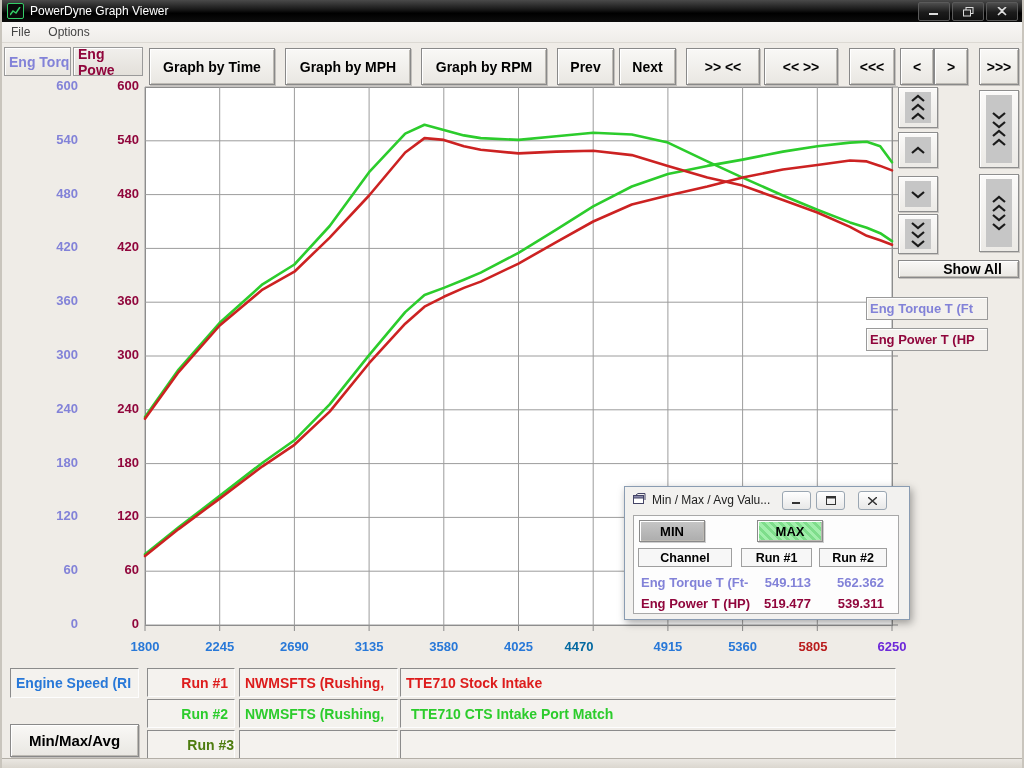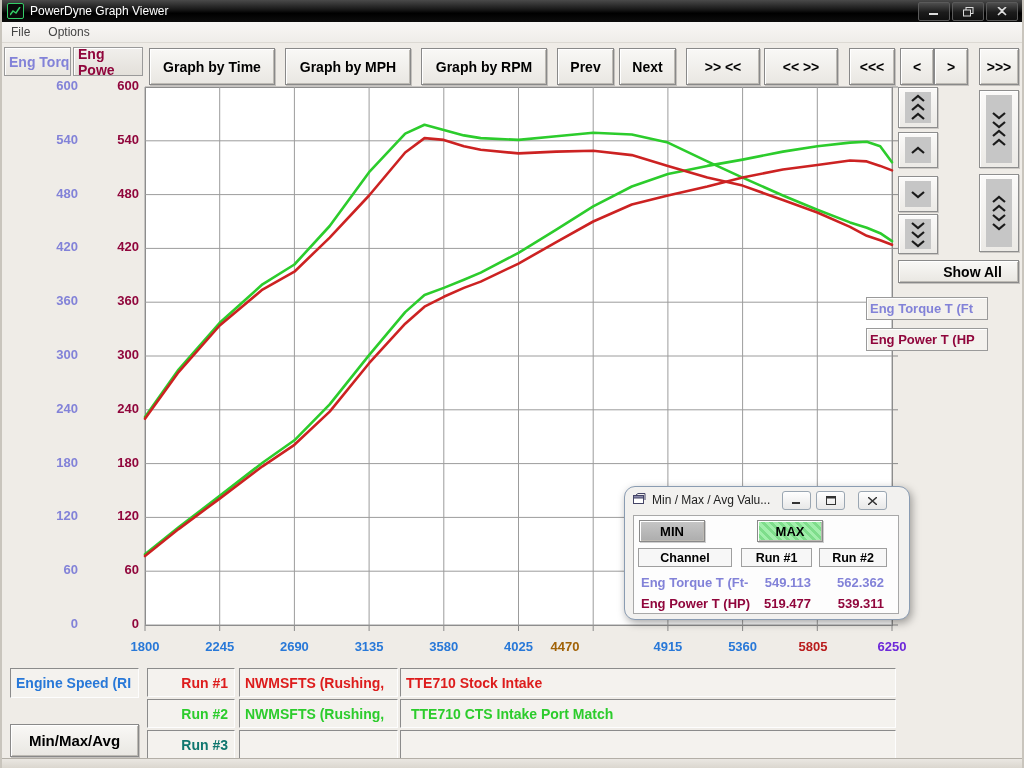--- a/index.html
+++ b/index.html
@@ -44,21 +44,21 @@
   .chevbtn .pad{background:#c6c6c6;display:flex;align-items:center;justify-content:center;}
   .side-label{position:absolute;left:864px;width:122px;height:23px;background:#f3f1ed;
     border:1px solid #9a9a9a;box-shadow:inset 1px 1px 0 #fff;font-size:13px;font-weight:bold;
     display:flex;align-items:center;padding-left:3px;box-sizing:border-box;white-space:nowrap;overflow:hidden;}
   
   .sunken{position:absolute;background:#f4f2ee;border:1px solid;
     border-color:#8b8b8b #fdfdfd #fdfdfd #8b8b8b;box-sizing:border-box;
     font-size:14px;font-weight:bold;display:flex;align-items:center;white-space:nowrap;overflow:hidden;}
   
   #minmax{position:absolute;left:622px;top:486px;width:284px;height:132px;background:#f2f1ef;
-    border:1px solid #8a9cb2;border-radius:11px;box-shadow:2px 3px 8px rgba(0,0,0,.35);z-index:50;}
+    border:1px solid #8a9cb2;border-radius:0;box-shadow:2px 3px 8px rgba(0,0,0,.35);z-index:50;}
   #minmax .title{position:absolute;left:0;top:0;width:100%;height:26px;font-size:12px;color:#222;
     display:flex;align-items:center;}
   #mm-buttons{position:absolute;right:22px;top:4px;display:flex;gap:5px;}
   .mmbtn{width:27px;height:17px;border:1px solid #9aa6b2;border-radius:3px;
     background:linear-gradient(#fefefe,#e8e8e8);display:flex;align-items:center;justify-content:center;}
   #mm-panel{position:absolute;left:8px;top:28px;width:264px;height:97px;background:#fdfdfd;
     border:1px solid #a8a8a8;}
   .mm-colhead{position:absolute;top:61px;height:19px;background:#f7f7f7;border:1px solid #9f9f9f;
     font-size:12.5px;font-weight:bold;display:flex;align-items:center;justify-content:center;box-sizing:border-box;}
   .mm-cell{position:absolute;font-size:13px;font-weight:bold;white-space:nowrap;}
@@ -203,21 +203,21 @@
       </svg>
   </div>
 
   <div id="xlabels">
       <div class="xlab" style="left: 111px; color: rgb(40, 120, 216);">1800</div>
       <div class="xlab" style="left: 185.7px; color: rgb(40, 120, 216);">2245</div>
       <div class="xlab" style="left: 260.4px; color: rgb(40, 120, 216);">2690</div>
       <div class="xlab" style="left: 335.1px; color: rgb(40, 120, 216);">3135</div>
       <div class="xlab" style="left: 409.8px; color: rgb(40, 120, 216);">3580</div>
       <div class="xlab" style="left: 484.5px; color: rgb(40, 120, 216);">4025</div>
-      <div class="xlab" style="left: 531px; color: #a16207;">4470</div>
+      <div class="xlab" style="left: 545px; color: #0369a1;">4470</div>
       <div class="xlab" style="left: 633.9px; color: rgb(40, 120, 216);">4915</div>
       <div class="xlab" style="left: 708.6px; color: rgb(40, 120, 216);">5360</div>
       <div class="xlab" style="left: 779px; color: #b91c1c;">5805</div>
       <div class="xlab" style="left: 858px; color: #6d28d9;">6250</div>
     </div>
 
   <div id="rightpanel">
       <div class="chevbtn" style="left: 896px; top: 87px; width: 40px; height: 41px;">
         <span class="pad" style="width: 26px; height: 31px;">
           <svg width="16" height="33" viewBox="0 0 16 33">
@@ -264,21 +264,21 @@
         <span class="pad" style="width: 26px; height: 68px;">
           <svg width="16" height="42" viewBox="0 0 16 42">
             <polyline points="2,10 8,5 14,10" fill="none" stroke="#1a1a1a" stroke-width="2.2"></polyline>
             <polyline points="2,19 8,14 14,19" fill="none" stroke="#1a1a1a" stroke-width="2.2"></polyline>
             <polyline points="2,23 8,28 14,23" fill="none" stroke="#1a1a1a" stroke-width="2.2"></polyline>
             <polyline points="2,32 8,37 14,32" fill="none" stroke="#1a1a1a" stroke-width="2.2"></polyline>
           </svg>
         </span>
       </div>
     </div>
-  <div class="btn3d" style="left:896px;top:260px;width:121px;height:23px;font-size:14px;padding-left:28px;">
+  <div class="btn3d" style="left:896px;top:260px;width:121px;height:18px;font-size:14px;padding-left:28px;">
     <span>Show All</span>
   </div>
   <div class="side-label" style="top:297px;color:#8282d8;">
     <span>Eng Torque T (Ft</span>
   </div>
   <div class="side-label" style="top:328px;color:#90063c;">
     <span>Eng Power T (HP</span>
   </div>
 
   <div id="minmax">
@@ -340,21 +340,21 @@
   <div class="sunken" style="left:8px;top:668px;width:129px;height:30px;padding-left:5px;color:#2878d8;">
     <span>Engine Speed (RI</span>
   </div>
   <div id="legend-rows">
       <div class="sunken" style="left: 145px; top: 668px; width: 88px; height: 29px; color: rgb(221, 28, 28); justify-content: flex-end; padding-right: 6px;">Run #1</div>
       <div class="sunken" style="left: 237px; top: 668px; width: 159px; height: 29px; color: rgb(221, 28, 28); padding-left: 5px;">NWMSFTS (Rushing,</div>
       <div class="sunken" style="left: 398px; top: 668px; width: 496px; height: 29px; color: rgb(221, 28, 28); padding-left: 5px;">TTE710 Stock Intake</div>
       <div class="sunken" style="left: 145px; top: 699px; width: 88px; height: 29px; color: rgb(44, 204, 44); justify-content: flex-end; padding-right: 6px;">Run #2</div>
       <div class="sunken" style="left: 237px; top: 699px; width: 159px; height: 29px; color: rgb(44, 204, 44); padding-left: 5px;">NWMSFTS (Rushing,</div>
       <div class="sunken" style="left: 398px; top: 699px; width: 496px; height: 29px; color: rgb(44, 204, 44); padding-left: 10px;">TTE710 CTS Intake Port Match</div>
-      <div class="sunken" style="left: 145px; top: 730px; width: 88px; height: 29px; color: #0f766e; justify-content: flex-end; padding-right: 6px;">Run #3</div>
+      <div class="sunken" style="left: 145px; top: 730px; width: 88px; height: 29px; color: #4d7c0f; justify-content: flex-end; ">Run #3</div>
       <div class="sunken" style="left: 237px; top: 730px; width: 159px; height: 29px; color: rgb(31, 31, 156); padding-left: 5px;"></div>
       <div class="sunken" style="left: 398px; top: 730px; width: 496px; height: 29px; color: rgb(31, 31, 156); padding-left: 5px;"></div>
     </div>
   <div class="btn3d" style="left:8px;top:724px;width:129px;height:33px;font-size:15px;">
     <span>Min/Max/Avg</span>
   </div>
 
   <div id="footer"></div>
 </div>
 

